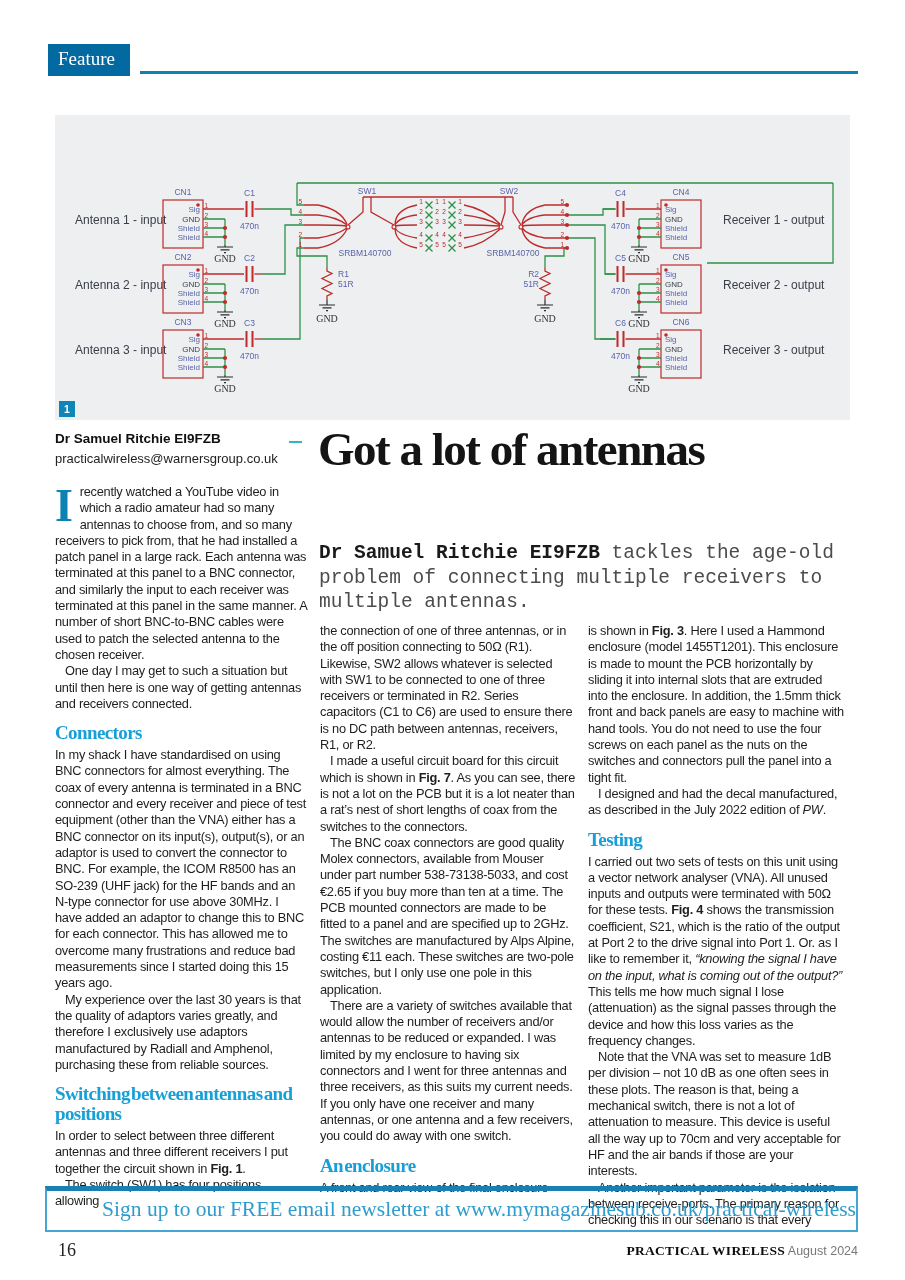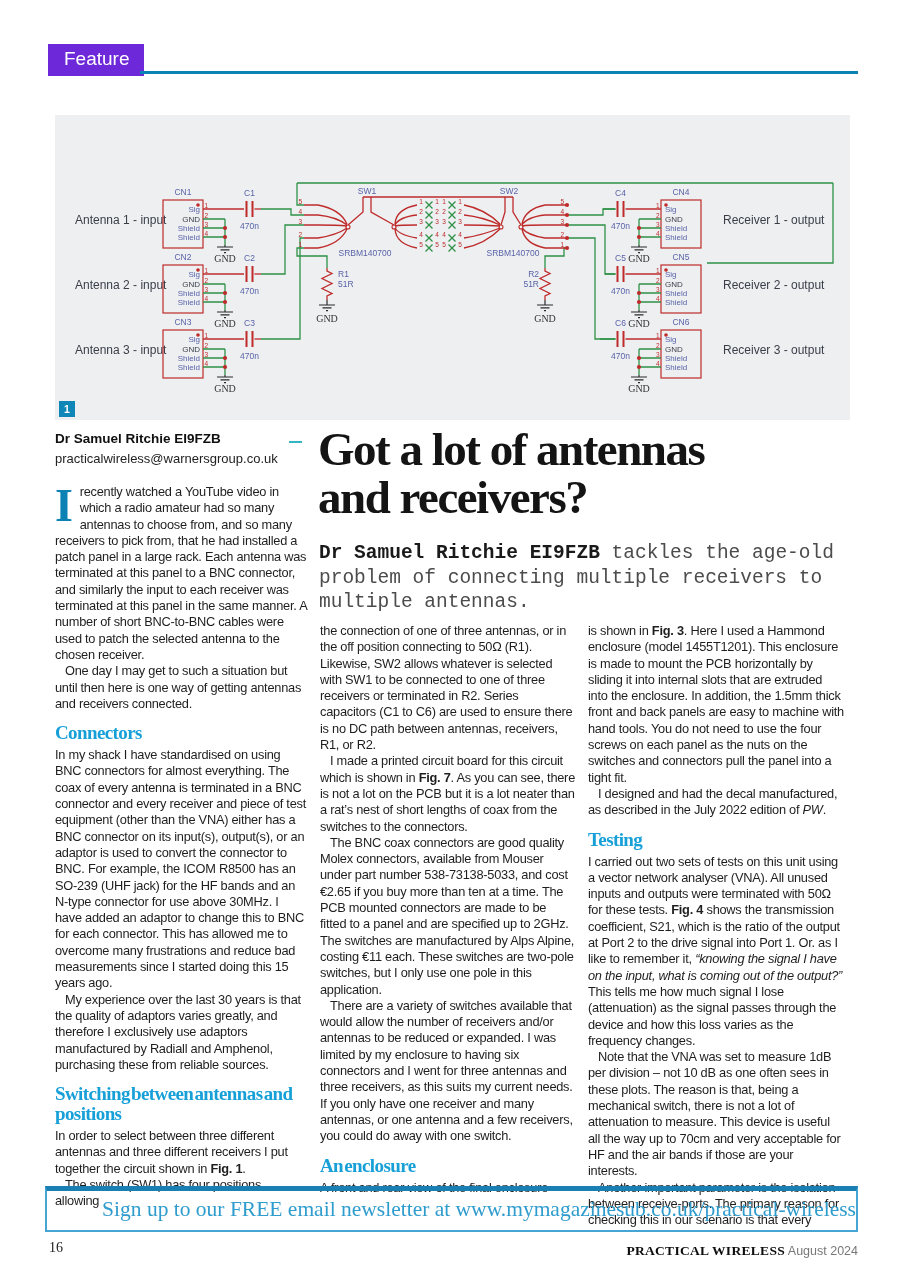--- a/index.html
+++ b/index.html
@@ -1,20 +1,20 @@
 <!DOCTYPE html>
 <html><head>
 <meta charset="utf-8">
 <style>
   html,body{margin:0;padding:0}
   body{width:905px;height:1280px;position:relative;background:#fff;
        font-family:"Liberation Sans",sans-serif;overflow:hidden}
   .abs{position:absolute}
-  #feature-tab{left:48px;top:44px;background:#6d28d9;color:#fff;
-       font-family:Liberation Sans, sans-serif;font-size:19px;padding:4px 15px 6px 16px}
+  #feature-tab{left:48px;top:44px;background:#0369a1;color:#fff;
+       font-family:Liberation Serif, serif;font-size:19px;padding:4px 15px 6px 10px}
   #feature-rule{left:140px;top:71px;width:718px;height:3px;background:#0c82b4}
   #panel{left:55px;top:115px;width:795px;height:305px;background:#edeff1}
   #badge{position:absolute;left:4px;bottom:3px;width:16px;height:16px;background:#0f86b8;
        color:#fff;font-size:10.5px;font-weight:bold;text-align:center;line-height:16px}
   #author{left:55px;top:429px;width:256px;font-size:13px;line-height:1.5;color:#222}
   #author .nm{font-weight:bold;color:#101010;font-size:13.5px}
   #dash{left:289px;top:441px;width:13px;height:2px;background:#35b5c4}
   #headline{left:318px;top:426px;width:548px;font-family:"Liberation Serif",serif;
        font-weight:bold;font-size:47px;line-height:1.02;color:#141414;letter-spacing:-1.5px}
   #standfirst{left:319px;top:541px;width:542px;font-family:Liberation Mono, monospace;
@@ -26,21 +26,21 @@
   #colR{left:588px;top:623px;width:257px}
   .col p{margin:0}
   .col p.ind{text-indent:10px}
   .col h3{font-family:"Liberation Serif",serif;font-weight:bold;color:#17a0d8;
        font-size:19px;line-height:20px;margin:11px 0 4px;letter-spacing:-0.6px;word-spacing:-3px}
   .dropcap{float:left;color:#0c82b4;font-family:"Liberation Serif",serif;font-weight:bold;
        font-size:46px;line-height:38px;margin:3px 7px 0 0}
   #banner{left:45px;top:1186px;width:809px;height:39px;border:2px solid #45a5d3;
        border-top:5px solid #1a7fb3;text-align:right;font-family:"Liberation Serif",serif;
        font-size:21.5px;line-height:37px;color:#2f9cce}
-  #pageno{left:49px;top:1240px;font-family:"Liberation Serif",serif;font-size:14px;color:#222}
+  #pageno{left:58px;top:1240px;font-family:"Liberation Serif",serif;font-size:18px;color:#222}
   #brand{right:47px;top:1243px;font-size:12.5px;color:#777}
   #brand b{font-family:"Liberation Serif",serif;color:#0d0d0d;font-size:13.5px;letter-spacing:.3px}
   
   svg text{font-family:"Liberation Sans",sans-serif}
   .wr{stroke:#bf2b2b;stroke-width:1.3;fill:none}
   .wg{stroke:#2e9147;stroke-width:1.3;fill:none}
   .wk{stroke:#2b2b2b;stroke-width:1.2;fill:none}
   .box{fill:none;stroke:#bf2b2b;stroke-width:1.2}
   .capb{stroke:#bf2b2b;stroke-width:2;fill:none}
   .lbl{font-size:12px;fill:#3a3e48}
@@ -317,39 +317,38 @@
 
 <div class="abs" id="author">
   <div class="nm">Dr Samuel Ritchie EI9FZB</div>
   <div>practicalwireless@warnersgroup.co.uk</div>
 </div>
 
 <div class="abs" id="dash"></div>
 
 <div class="abs" id="headline">
   <div>Got a lot of antennas</div>
-  <div>and receivers?</div>
 </div>
 
 <div class="abs" id="standfirst"><b>Dr Samuel Ritchie EI9FZB</b><span> tackles the age-old problem of connecting multiple receivers to multiple antennas.</span></div>
 
 <div class="abs col" id="colL">
   <p><span class="dropcap">I</span><span>recently watched a YouTube video in which a radio amateur had so many antennas to choose from, and so many receivers to pick from, that he had installed a patch panel in a large rack. Each antenna was terminated at this panel to a BNC connector, and similarly the input to each receiver was terminated at this panel in the same manner. A number of short BNC-to-BNC cables were used to patch the selected antenna to the chosen receiver.</span></p>
   <p class="ind">One day I may get to such a situation but until then here is one way of getting antennas and receivers connected.</p>
   <h3>Connectors</h3>
   <p>In my shack I have standardised on using BNC connectors for almost everything. The coax of every antenna is terminated in a BNC connector and every receiver and piece of test equipment (other than the VNA) either has a BNC connector on its input(s), output(s), or an adaptor is used to convert the connector to BNC. For example, the ICOM R8500 has an SO-239 (UHF jack) for the HF bands and an N-type connector for use above 30MHz. I have added an adaptor to change this to BNC for each connector. This has allowed me to overcome many frustrations and reduce bad measurements since I started doing this 15 years ago.</p>
   <p class="ind">My experience over the last 30 years is that the quality of adaptors varies greatly, and therefore I exclusively use adaptors manufactured by Radiall and Amphenol, purchasing these from reliable sources.</p>
   <h3>Switching between antennas and positions</h3>
   <p><span>In order to select between three different antennas and three different receivers I put together the circuit shown in </span><b>Fig. 1</b><span>.</span></p>
   <p class="ind">The switch (SW1) has four positions allowing</p>
 </div>
 
 <div class="abs col" id="colM">
   <p>the connection of one of three antennas, or in the off position connecting to 50Ω (R1). Likewise, SW2 allows whatever is selected with SW1 to be connected to one of three receivers or terminated in R2. Series capacitors (C1 to C6) are used to ensure there is no DC path between antennas, receivers, R1, or R2.</p>
-  <p class="ind"><span>I made a printed circuit board for this circuit which is shown in </span><b>Fig. 7</b><span>. As you can see, there is not a lot on the PCB but it is a lot neater than a rat’s nest of short lengths of coax from the switches to the connectors.</span></p>
+  <p class="ind"><span>I made a useful circuit board for this circuit which is shown in </span><b>Fig. 7</b><span>. As you can see, there is not a lot on the PCB but it is a lot neater than a rat’s nest of short lengths of coax from the switches to the connectors.</span></p>
   <p class="ind">The BNC coax connectors are good quality Molex connectors, available from Mouser under part number 538-73138-5033, and cost €2.65 if you buy more than ten at a time. The PCB mounted connectors are made to be fitted to a panel and are specified up to 2GHz. The switches are manufactured by Alps Alpine, costing €11 each. These switches are two-pole switches, but I only use one pole in this application.</p>
   <p class="ind">There are a variety of switches available that would allow the number of receivers and/or antennas to be reduced or expanded. I was limited by my enclosure to having six connectors and I went for three antennas and three receivers, as this suits my current needs. If you only have one receiver and many antennas, or one antenna and a few receivers, you could do away with one switch.</p>
   <h3>An enclosure</h3>
   <p>A front and rear view of the final enclosure</p>
 </div>
 
 <div class="abs col" id="colR">
   <p><span>is shown in </span><b>Fig. 3</b><span>. Here I used a Hammond enclosure (model 1455T1201). This enclosure is made to mount the PCB horizontally by sliding it into internal slots that are extruded into the enclosure. In addition, the 1.5mm thick front and back panels are easy to machine with hand tools. You do not need to use the four screws on each panel as the nuts on the switches and connectors pull the panel into a tight fit.</span></p>
   <p class="ind"><span>I designed and had the decal manufactured, as described in the July 2022 edition of </span><i>PW</i><span>.</span></p>
   <h3>Testing</h3>

